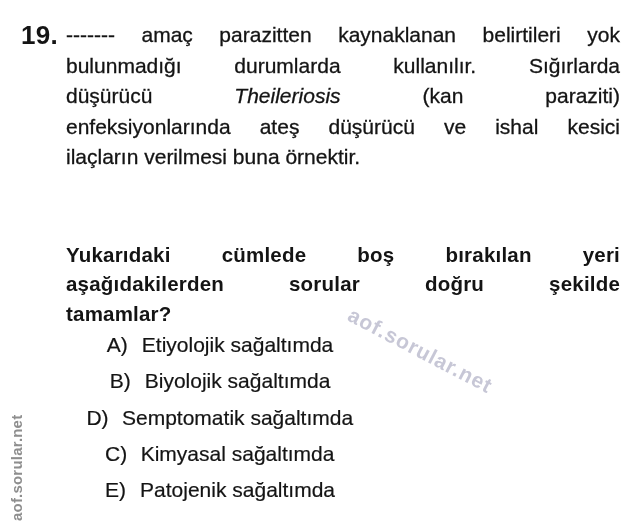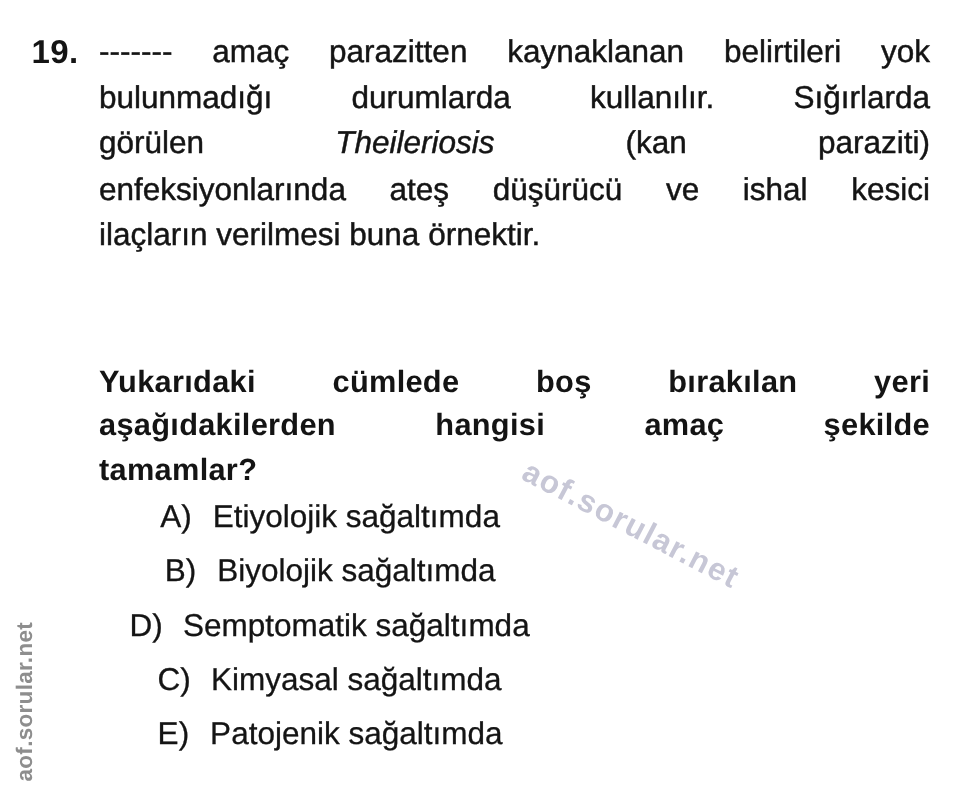--- a/index.html
+++ b/index.html
@@ -10,21 +10,21 @@
     height: 528px;
     background: #ffffff;
     overflow: hidden;
     font-family: "Liberation Sans", sans-serif;
     color: #141414;
   }
   .qnum {
     position: absolute;
     left: 21px;
     top: 20px;
-    font-size: 22px;
+    font-size: 26px;
     line-height: 30.6px;
     font-weight: bold;
     letter-spacing: 0.3px;
   }
   .para {
     position: absolute;
     left: 66px;
     top: 20px;
     width: 554px;
     font-size: 21px;
@@ -93,28 +93,28 @@
 </head>
 <body>
 
 <div class="page" style="background: rgb(255, 255, 255); color: rgb(20, 20, 20);">
 
   <div class="qnum">19.</div>
 
   <div class="para">
     <div class="jline">------- amaç parazitten kaynaklanan belirtileri yok</div>
     <div class="jline">bulunmadığı durumlarda kullanılır. Sığırlarda</div>
-    <div class="jline"><span>görülen</span> <span class="it">Theileriosis</span> <span>(kan paraziti)</span></div>
+    <div class="jline"><span>düşürücü</span> <span class="it">Theileriosis</span> <span>(kan paraziti)</span></div>
     <div class="jline">enfeksiyonlarında ateş düşürücü ve ishal kesici</div>
     <div class="lastline">ilaçların verilmesi buna örnektir.</div>
   </div>
 
   <div class="prompt">
     <div class="jline">Yukarıdaki cümlede boş bırakılan yeri</div>
-    <div class="jline">aşağıdakilerden hangisi amaç şekilde</div>
+    <div class="jline">aşağıdakilerden sorular doğru şekilde</div>
     <div class="lastline">tamamlar?</div>
   </div>
 
   <div class="options">
     <div class="opt">
       <span class="letter">A)</span><span>Etiyolojik sağaltımda</span>
     </div>
     <div class="opt">
       <span class="letter">B)</span><span>Biyolojik sağaltımda</span>
     </div>

